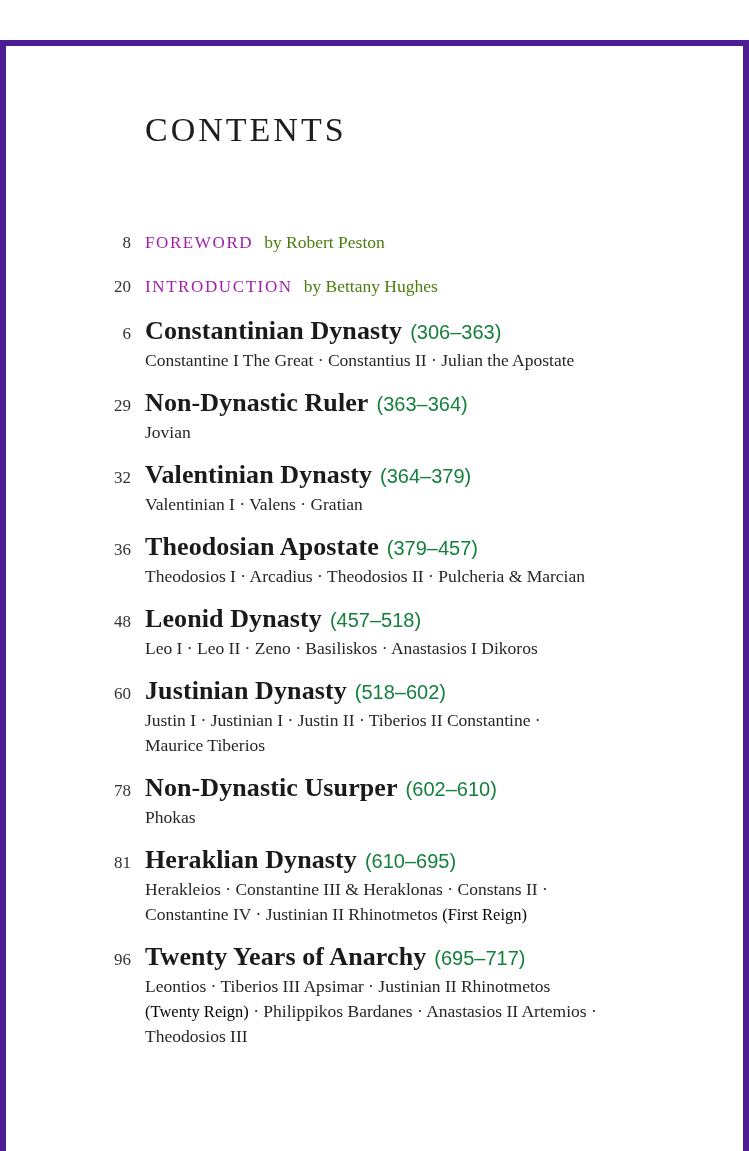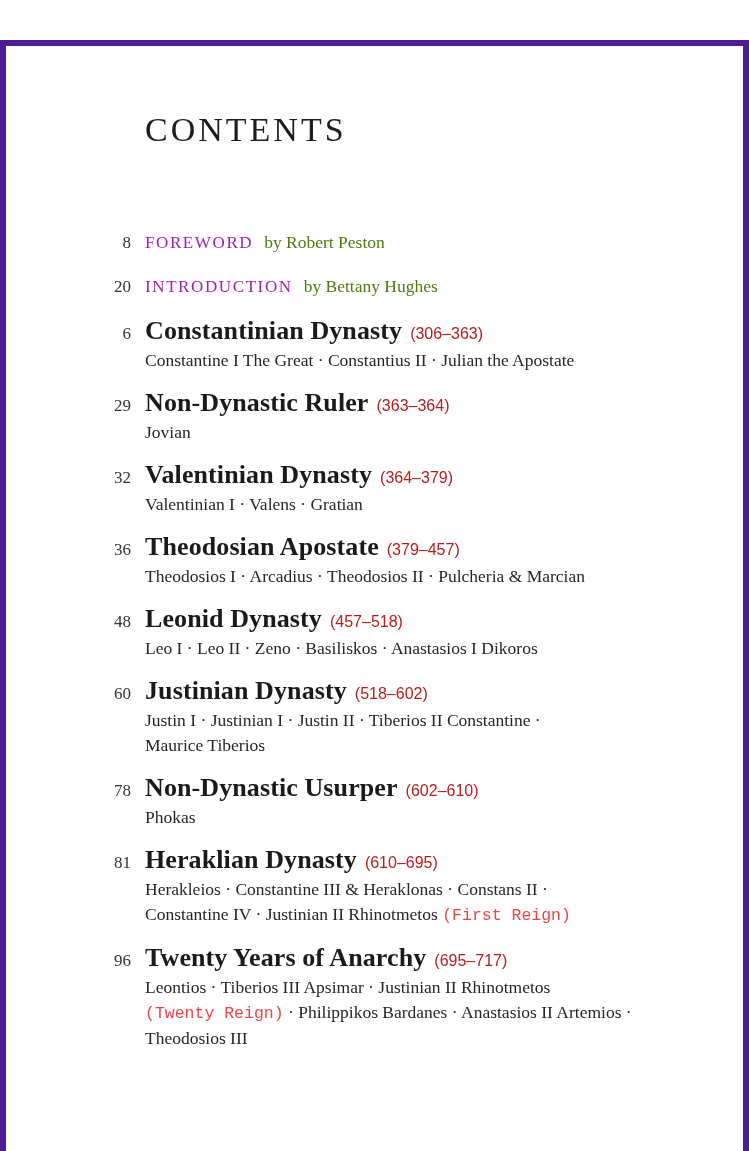--- a/index.html
+++ b/index.html
@@ -71,34 +71,34 @@
   .dyn-title {
     font-family: Liberation Serif, serif;
     font-weight: 700;
     font-size: 26px;
     letter-spacing: 0.1px;
     color: #1a1a1a;
   }
   .years {
     font-family: "Liberation Sans", sans-serif;
     font-weight: 400;
-    font-size: 16px;
+    font-size: 20px;
     margin-left: 4px;
-    color: #b91c1c;
+    color: #15803d;
   }
   .ruler-line {
     font-family: "Liberation Serif", serif;
     font-size: 17.5px;
     line-height: 25px;
     color: #262626;
   }
   .sans-par {
-    font-family: Liberation Mono, monospace;
+    font-family: Liberation Serif, serif;
     font-size: 16.5px;
-    color: #ef4444;
+    color: #000000;
   }
 </style>
 </head>
 <body>
 
 <div class="page">
   <h1 class="title">CONTENTS</h1>
   <div class="toc" id="toc">
       <div class="entry">
         <div class="num">8</div>

